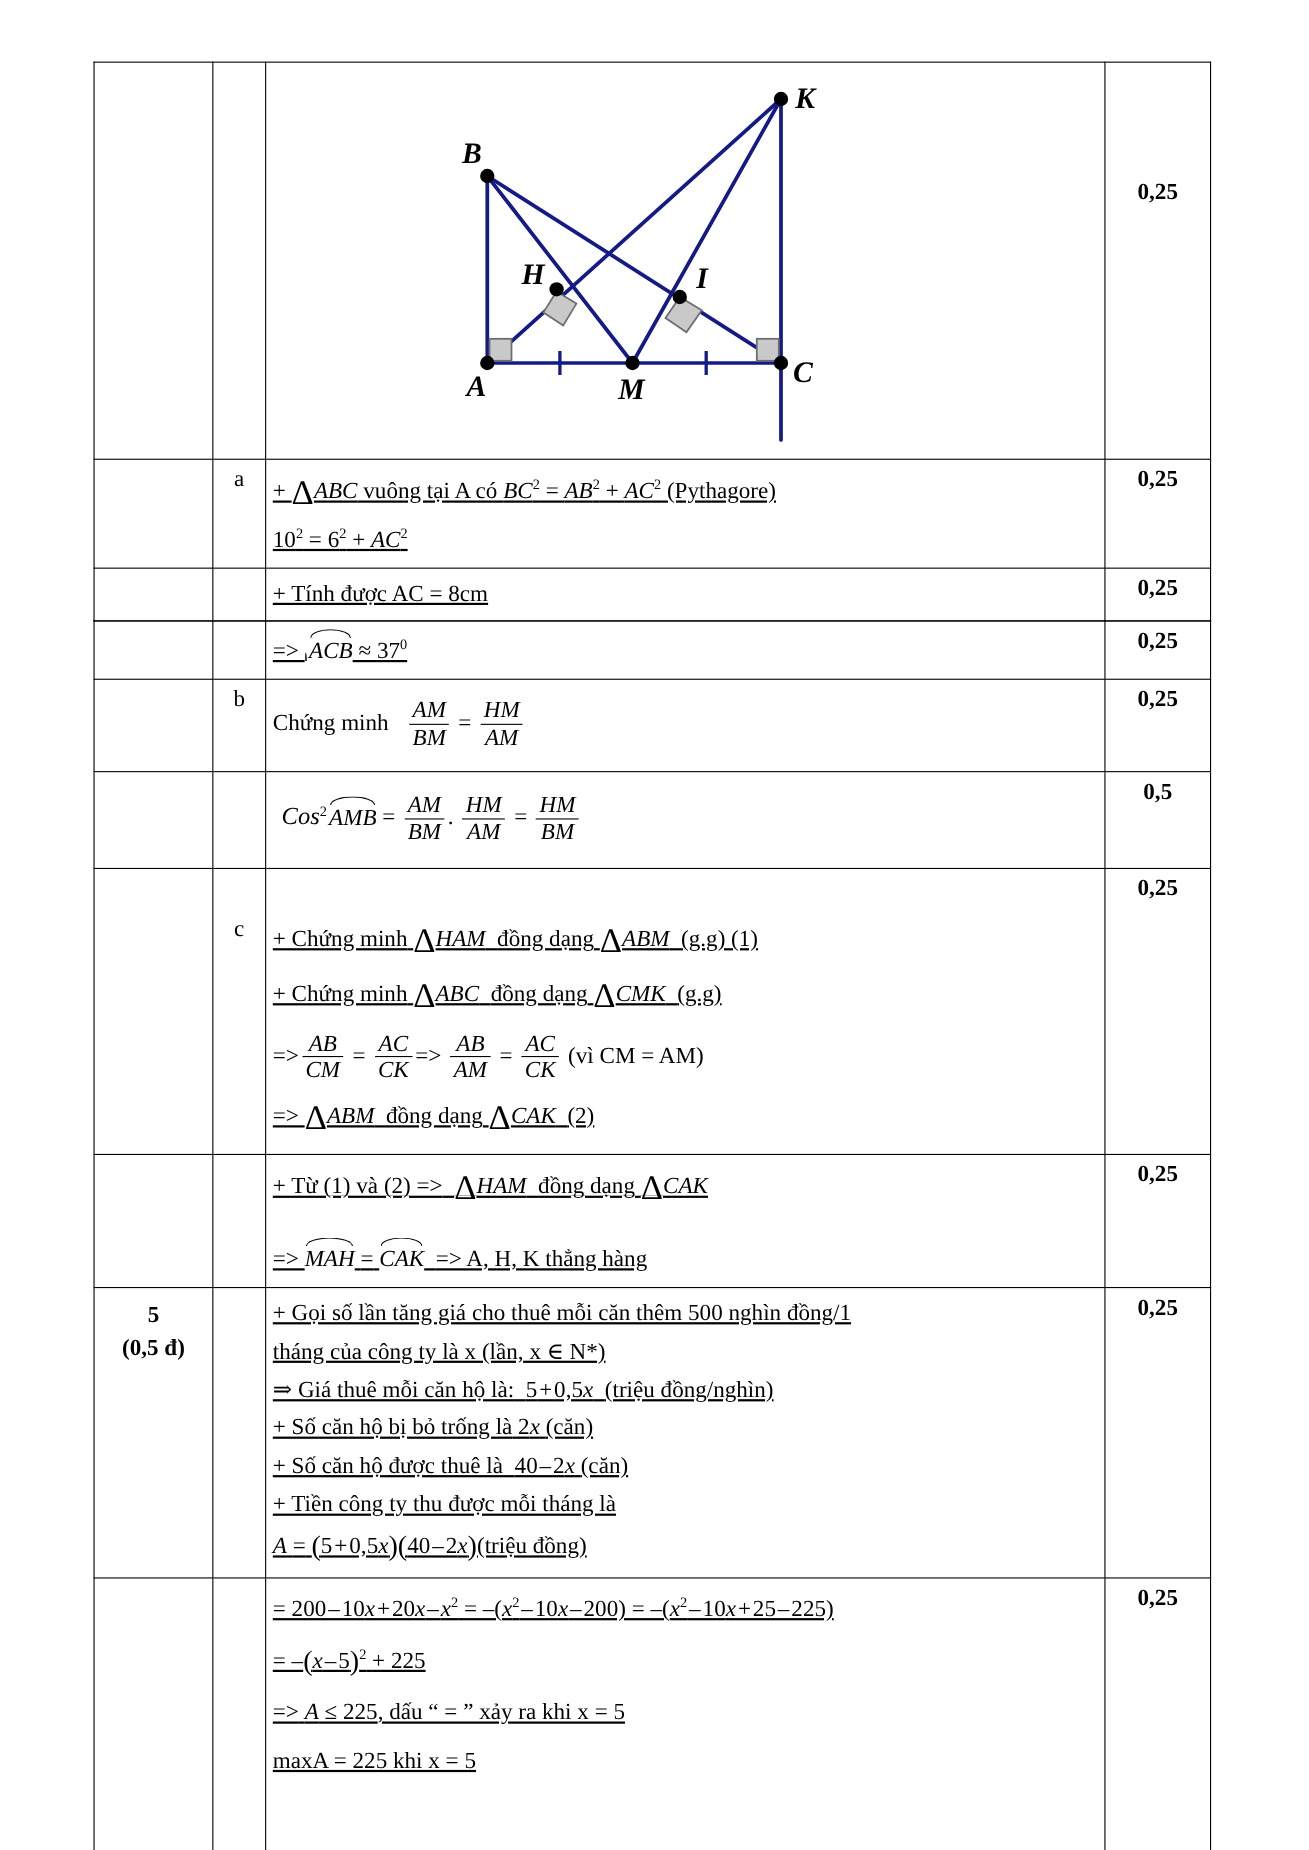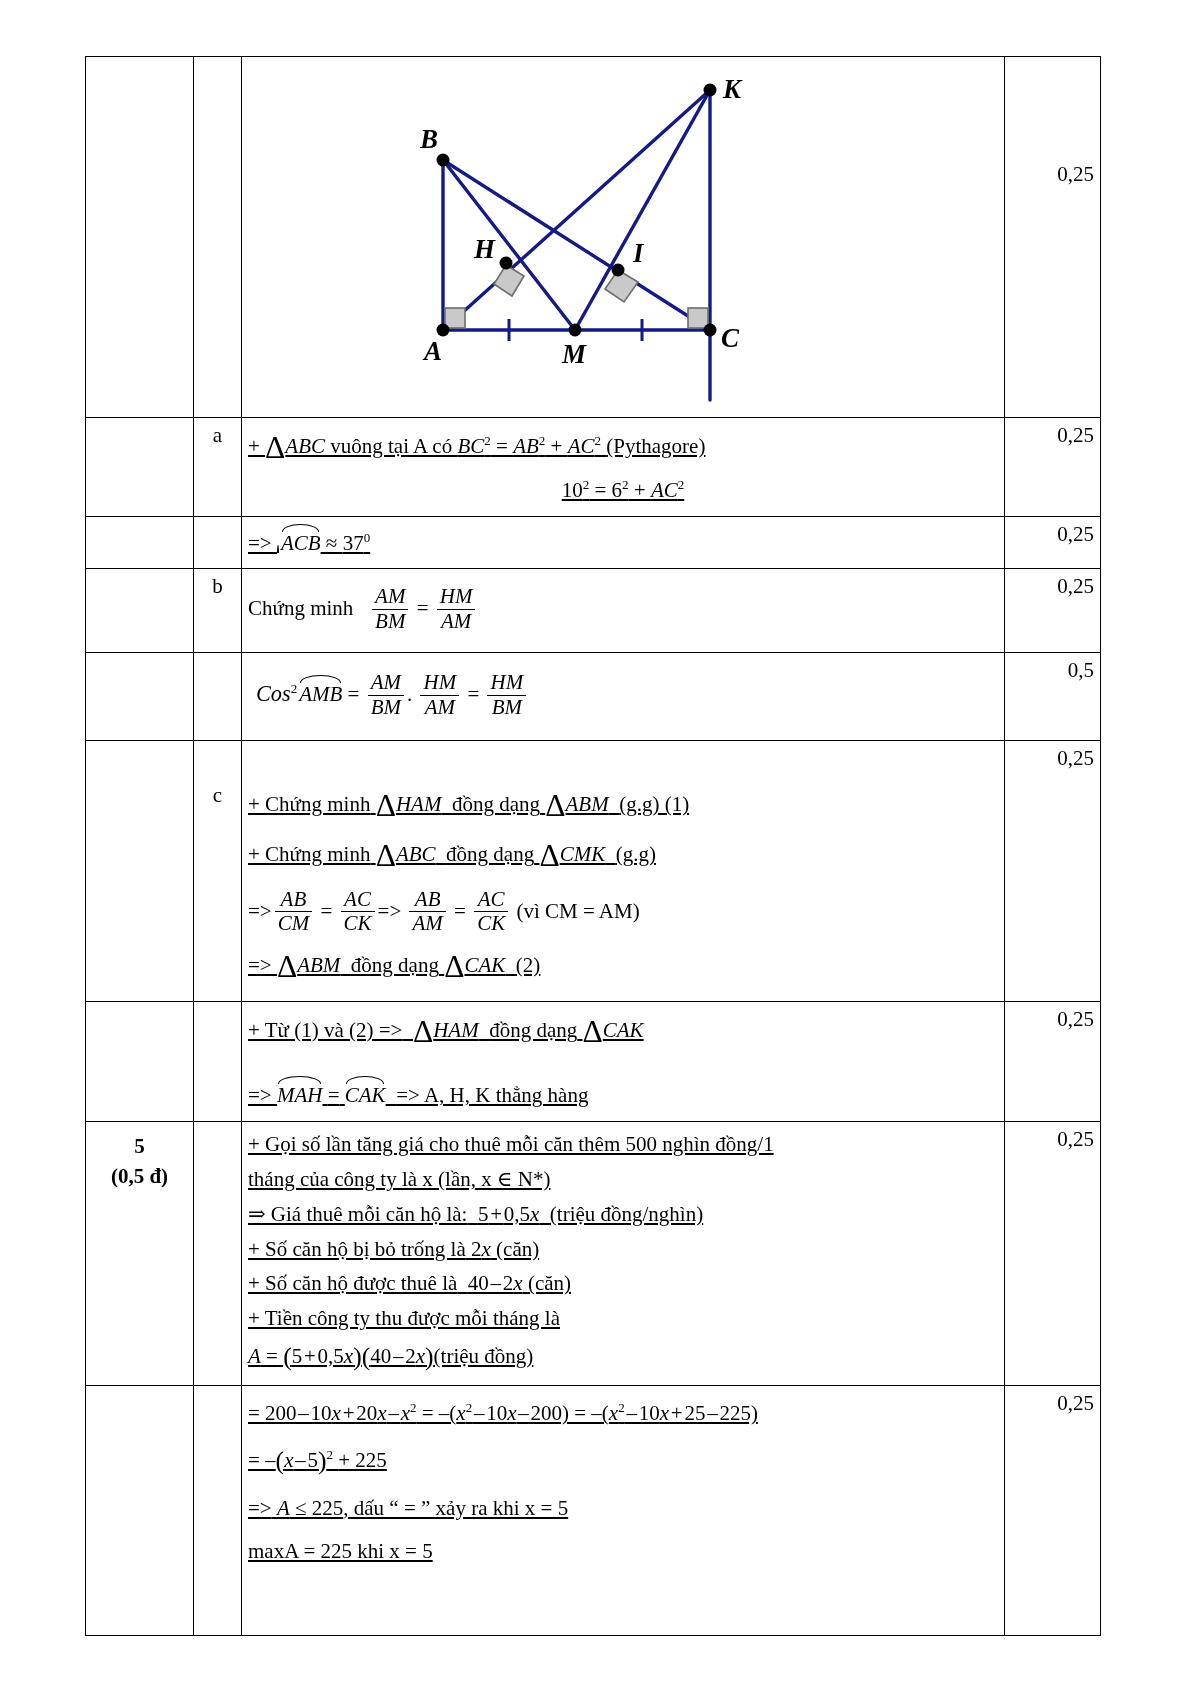--- a/index.html
+++ b/index.html
@@ -22,21 +22,21 @@
   table.sheet td{
     border:1px solid #000;
     vertical-align:top;
     padding:3px 6px 5px 6px;
     font-size:21px;
     line-height:1.42;
   }
   .c-num{width:108px;text-align:center;font-weight:bold;font-size:21px;}
   .c-part{width:48px;text-align:center;font-size:21px;padding-top:8px;}
   .c-body{width:null;}
-  .c-score{width:96px;text-align:right;font-weight:normal;font-size:21px;}
+  .c-score{width:96px;text-align:center;font-weight:bold;font-size:21px;}
 
   .score-bot{vertical-align:bottom;padding-bottom:10px;}
   .score-mid{vertical-align:middle;}
   .score-top{vertical-align:top;padding-top:8px;}
 
   
   .it{font-style:italic;}
   sup{font-size:0.62em;vertical-align:super;line-height:0;}
   .frac{
     display:inline-block;
@@ -49,21 +49,21 @@
   .frac .num{display:block;padding:0 3px;}
   .frac .den{display:block;border-top:1.5px solid #000;padding:0 3px;}
   .arc{position:relative;display:inline-block;font-style:italic;padding-top:4px;}
   .arc::before{
     content:"";position:absolute;left:3%;right:3%;top:-1px;height:7px;
     border:1.6px solid #000;border-bottom:none;
     border-radius:50% 50% 0 0 / 100% 100% 0 0;
   }
   .big{font-size:1.5em;vertical-align:-0.16em;font-style:normal;}
   .pline{margin:5px 0 5px 0;text-decoration:underline;}
-  .pline.indent{text-align:center;}
+  .pline.indent{}
   .eqline{margin:9px 0 9px 0;}
 
   
   .diagram-cell{height:352px;padding:0;}
   svg.fig{display:block;}
 </style>
 </head>
 <body>
 
 <div class="page">
@@ -146,20 +146,30 @@
       </div>
       <div class="pline indent">
         10<sup>2</sup> = 6<sup>2</sup> + <span class="it">AC</span><sup>2</sup>
       </div>
     </td>
     <td class="c-score score-bot">
       <span>0,25</span>
     </td>
   </tr>
 
+  <tr>
+    <td class="c-num"></td>
+    <td class="c-part"></td>
+    <td class="c-body">
+      <div class="pline">+ Tính được AC = 8cm</div>
+    </td>
+    <td class="c-score score-mid">
+      <span>0,25</span>
+    </td>
+  </tr>
 
   <tr>
     
   </tr>
 
   <tr>
     <td class="c-num"></td>
     <td class="c-part"></td>
     <td class="c-body">
       <div class="pline">

